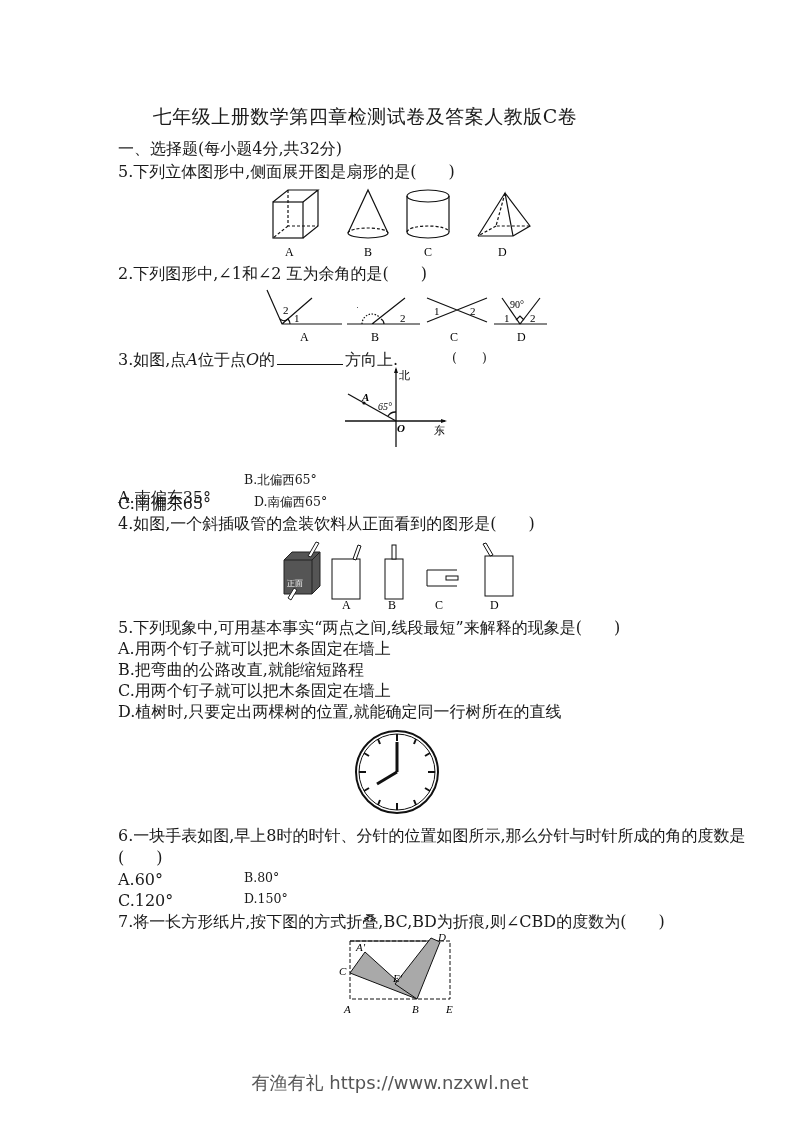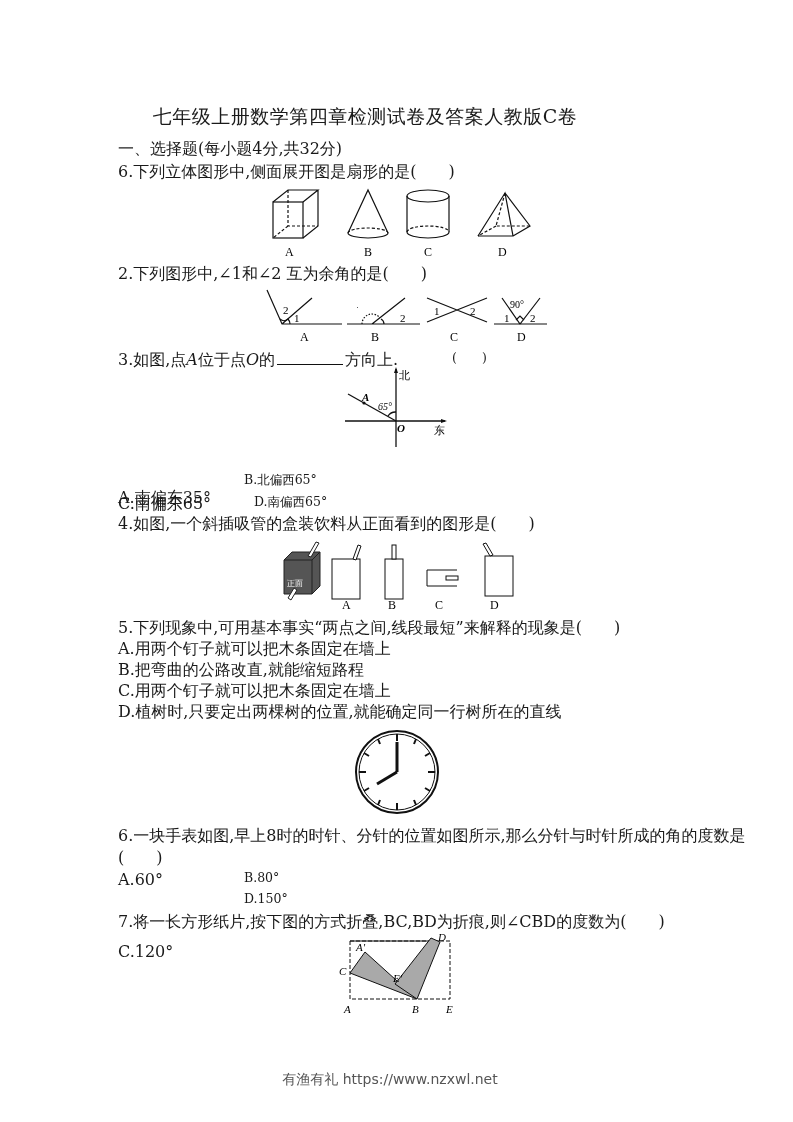--- a/index.html
+++ b/index.html
@@ -3,31 +3,31 @@
 <meta charset="utf-8">
 <style>
   html, body { margin:0; padding:0; background:#ffffff; }
   body { width:793px; height:1122px; position:relative; overflow:hidden;
          font-family:"DejaVu Serif", "Liberation Serif", serif; color:#1a1a1a; }
   .abs { position:absolute; }
   .title { left:0; width:730px; top:104px; text-align:center; font-size:19px; letter-spacing:0.5px; }
   .line { position:absolute; left:118px; font-size:16px; white-space:nowrap; }
   .opt2 { position:absolute; font-size:12.5px; white-space:nowrap; }
   .blank { display:inline-block; width:66px; border-bottom:1px solid #111; margin:0 2px; height:12px; vertical-align:baseline; }
-  .footer { left:0; width:780px; top:1071px; text-align:center; font-family:"DejaVu Sans", sans-serif; font-size:14px; color:#555; }
+  .footer { left:0; width:780px; top:1071px; text-align:center; font-family:"DejaVu Sans", sans-serif; font-size:18px; color:#555; }
   svg { position:absolute; overflow:visible; }
   svg text { font-family:"Liberation Serif", serif; }
 </style>
 </head>
 <body>
 
 <div class="abs title">七年级上册数学第四章检测试卷及答案人教版C卷</div>
 <div class="line" style="top:139px;">一、选择题(每小题4分,共32分)</div>
 
-<div class="line" style="top:162px;">6.下列立体图形中,侧面展开图是扇形的是(　　)</div>
+<div class="line" style="top:162px;">5.下列立体图形中,侧面展开图是扇形的是(　　)</div>
 <svg style="left:268px;top:186px;" width="270" height="72">
 
   <g stroke="#111" fill="none" stroke-width="1.2">
     <rect x="5" y="16" width="30" height="36"></rect>
     <path d="M5 16 L20 4 L50 4 L35 16 M50 4 L50 40 L35 52"></path>
     <path d="M20 4 L20 40 L50 40 M20 40 L5 52" stroke-dasharray="3,2"></path>
   </g>
   <text x="17" y="70" font-size="12">A</text>
 
   <g stroke="#111" fill="none" stroke-width="1.2">
@@ -161,21 +161,21 @@
     <line x1="10" y1="24" x2="15" y2="27"></line>
     <line x1="24" y1="10" x2="26" y2="15"></line>
   </g>
   <line x1="43" y1="43" x2="43" y2="13" stroke="#111" stroke-width="3"></line>
   <line x1="43" y1="43" x2="23" y2="55" stroke="#111" stroke-width="3"></line>
 </svg>
 <div class="line" style="top:826px;">6.一块手表如图,早上8时的时针、分针的位置如图所示,那么分针与时针所成的角的度数是</div>
 <div class="line" style="top:848px;">(　　)</div>
 <div class="line" style="top:870px;">A.60°</div>
 <div class="opt2" style="left:244px;top:870px;">B.80°</div>
-<div class="line" style="top:942px;">C.120°</div>
+<div class="line" style="top:891px;">C.120°</div>
 <div class="opt2" style="left:244px;top:891px;">D.150°</div>
 
 <div class="line" style="top:912px;">7.将一长方形纸片,按下图的方式折叠,BC,BD为折痕,则∠CBD的度数为(　　)</div>
 <svg style="left:330px;top:927px;" width="140" height="92">
   <g stroke="#111" fill="none" stroke-width="1">
     <path d="M20 14 L120 14 L120 72 L20 72 Z" stroke-dasharray="4,2"></path>
     <path d="M20 14 L100 14"></path>
   </g>
   <path d="M20 46 L35 25 L87 72 Z" fill="#a9a9a9" stroke="#111"></path>
   <path d="M65 57 L101 11 L110 15 L87 72 Z" fill="#a9a9a9" stroke="#111"></path>

